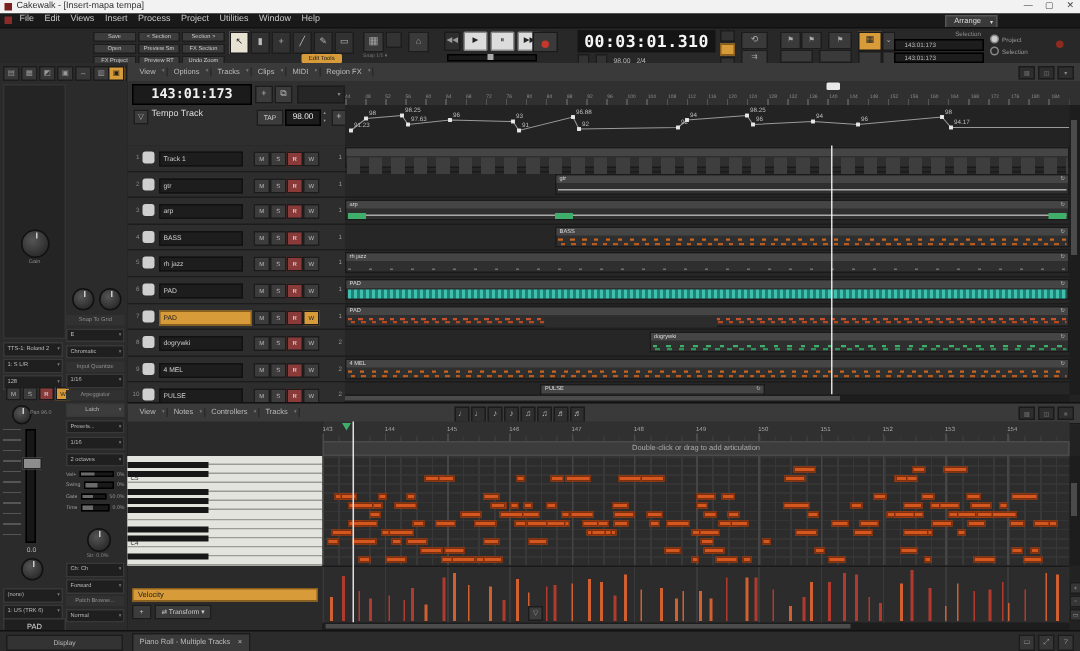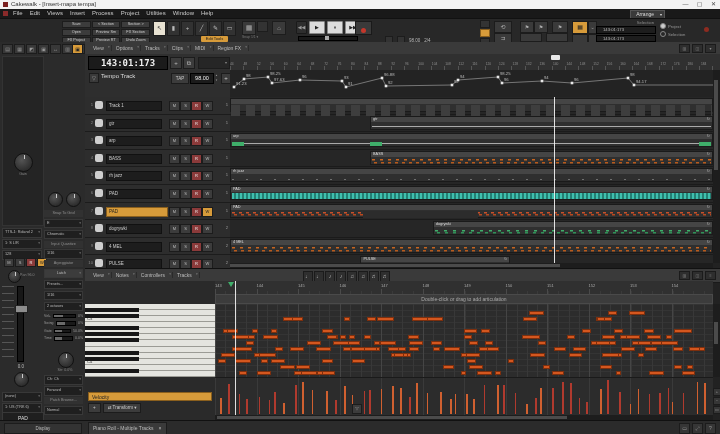--- a/index.html
+++ b/index.html
@@ -236,20 +236,21 @@
   <div class="transport">
     <div class="tb sm">◀◀</div>
     <div class="tb">▶</div>
     <div class="tb">⏸</div>
     <div class="tb">▶▶</div>
   </div>
   <div id="rec-btn"><span class="dot"></span></div>
   <div id="tr-slider">
       <div class="th"></div>
     </div>
+  <div id="time-display">00:03:01.310</div>
   <div id="time-sub">
     <span class="ic"></span>
     <span class="ic"></span>
     <span>98.00</span>
     <span>2/4</span>
   </div>
   <div class="vtrio">
     <div class="v"></div>
     <div class="v on"></div>
     <div class="v"></div>

